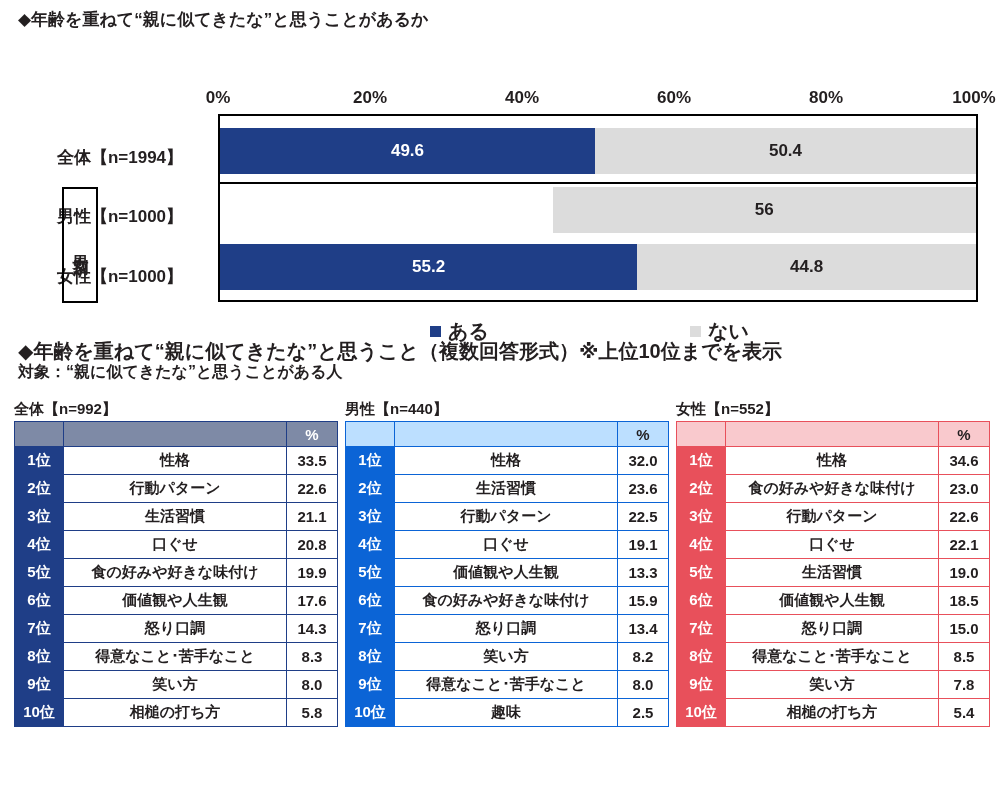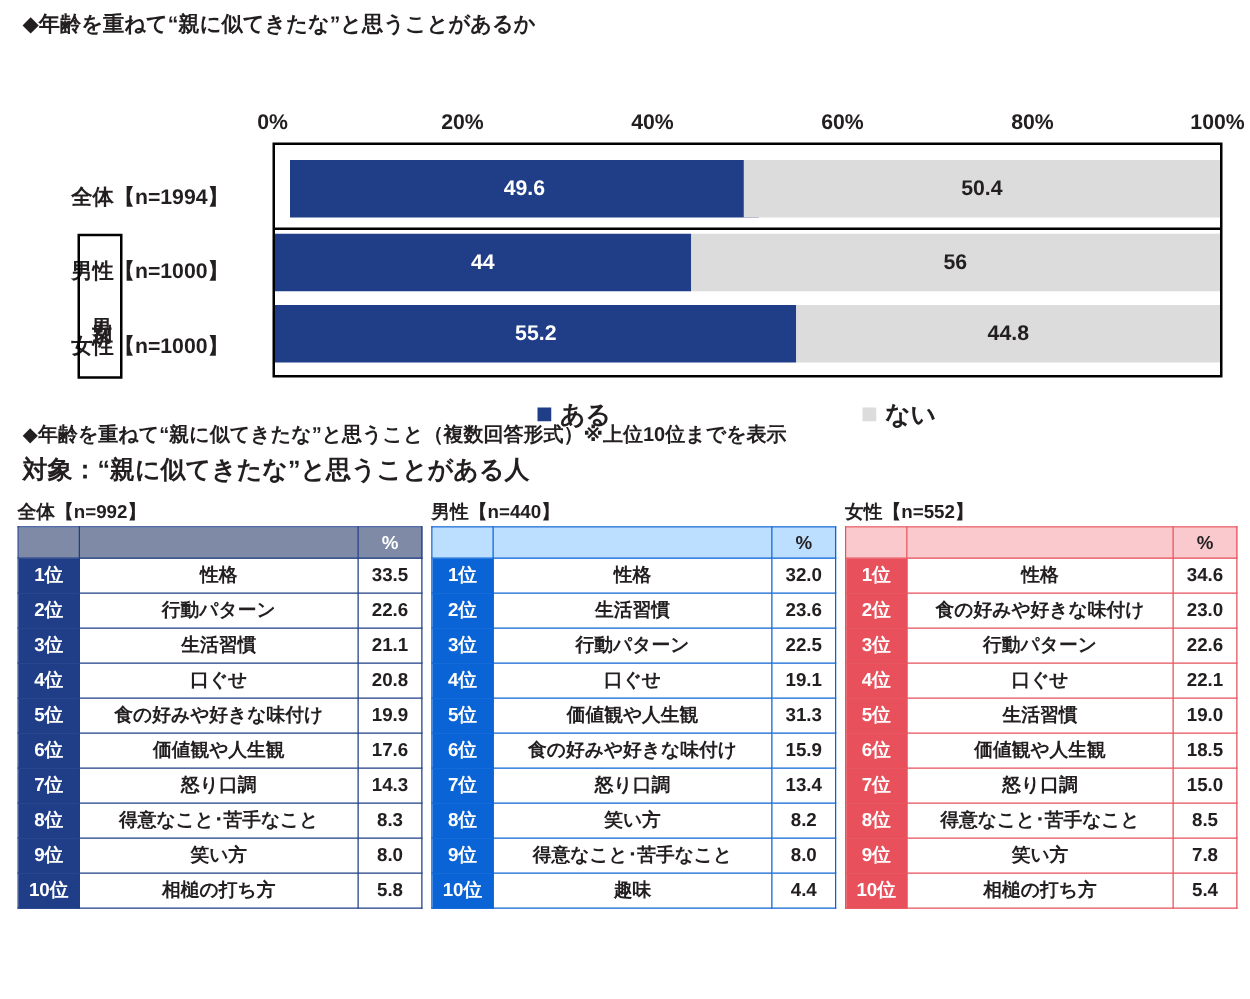--- a/index.html
+++ b/index.html
@@ -36,22 +36,22 @@
     display:flex;align-items:center;justify-content:center;
     font-size:16px;font-weight:bold;writing-mode:vertical-rl;letter-spacing:2px;
   }
 
   
   #legend{position:absolute;left:0;top:278px;width:1000px;height:24px;}
   .lg{position:absolute;font-size:20px;font-weight:bold;display:flex;align-items:center;gap:7px;}
   .swatch{width:11px;height:11px;display:inline-block;}
 
   
-  #sec2-title{left:18px;top:338px;font-size:16px;font-weight:bold;}
-  #sec2-sub{left:18px;top:362px;font-size:20px;font-weight:bold;}
+  #sec2-title{left:18px;top:338px;font-size:20px;font-weight:bold;}
+  #sec2-sub{left:18px;top:362px;font-size:16px;font-weight:bold;}
 
   .tbl-wrap{position:absolute;top:400px;}
   .tbl-head{font-size:15px;font-weight:bold;margin-bottom:2px;}
   table.rank{border-collapse:collapse;table-layout:fixed;}
   table.rank td{
     border:1px solid;
     height:27px;font-size:15px;text-align:center;font-weight:bold;
     padding:0;
   }
   table.rank td.c-rank{width:48px;color:#fff;}
@@ -93,26 +93,25 @@
   <div class="cat-lbl" style="left:30px;top:165px;">男性【n=1000】</div>
   <div class="cat-lbl" style="left:30px;top:225px;">女性【n=1000】</div>
 
   <div id="gender-box">
     <span>男女別</span>
   </div>
 
   <div id="plot">
 
     <div class="bar-row" style="top:12px;">
-      <div class="seg a" style="left:0;width:49.6%;margin-left:12px;">49.6</div>
+      <div class="seg a" style="left:0;width:49.6%;">49.6</div>
       <div class="seg b" style="left:49.6%;width:50.4%;">50.4</div>
     </div>
 
     <div class="bar-row" style="top:71px;">
-      <div class="seg a" style="left:0;width:44.0%;">44</div>
       <div class="seg b" style="left:44.0%;width:56.0%;">56</div>
     </div>
 
     <div class="bar-row" style="top:128px;">
       <div class="seg a" style="left:0;width:55.2%;">55.2</div>
       <div class="seg b" style="left:55.2%;width:44.8%;">44.8</div>
     </div>
 
     <div style="position:absolute;left:-0px;top:66px;width:100%;height:2px;background:#000;"></div>
   </div>
@@ -220,21 +219,21 @@
           <td class="c-pct">22.5</td>
         </tr>
     <tr>
           <td class="c-rank">4位</td>
           <td class="c-item">口ぐせ</td>
           <td class="c-pct">19.1</td>
         </tr>
     <tr>
           <td class="c-rank">5位</td>
           <td class="c-item">価値観や人生観</td>
-          <td class="c-pct">31.3</td>
+          <td class="c-pct">13.3</td>
         </tr>
     <tr>
           <td class="c-rank">6位</td>
           <td class="c-item">食の好みや好きな味付け</td>
           <td class="c-pct">15.9</td>
         </tr>
     <tr>
           <td class="c-rank">7位</td>
           <td class="c-item">怒り口調</td>
           <td class="c-pct">13.4</td>
@@ -245,21 +244,21 @@
           <td class="c-pct">8.2</td>
         </tr>
     <tr>
           <td class="c-rank">9位</td>
           <td class="c-item">得意なこと･苦手なこと</td>
           <td class="c-pct">8.0</td>
         </tr>
     <tr>
           <td class="c-rank">10位</td>
           <td class="c-item">趣味</td>
-          <td class="c-pct">4.4</td>
+          <td class="c-pct">2.5</td>
         </tr>
   </tbody>
     </table>
 </div>
 
 <div class="tbl-wrap" id="t3" style="left:676px;width:252px;">
   <div class="tbl-head">女性【n=552】</div>
   <table class="rank" style="width:314px;">
     <tbody>
         <tr class="hdr">

